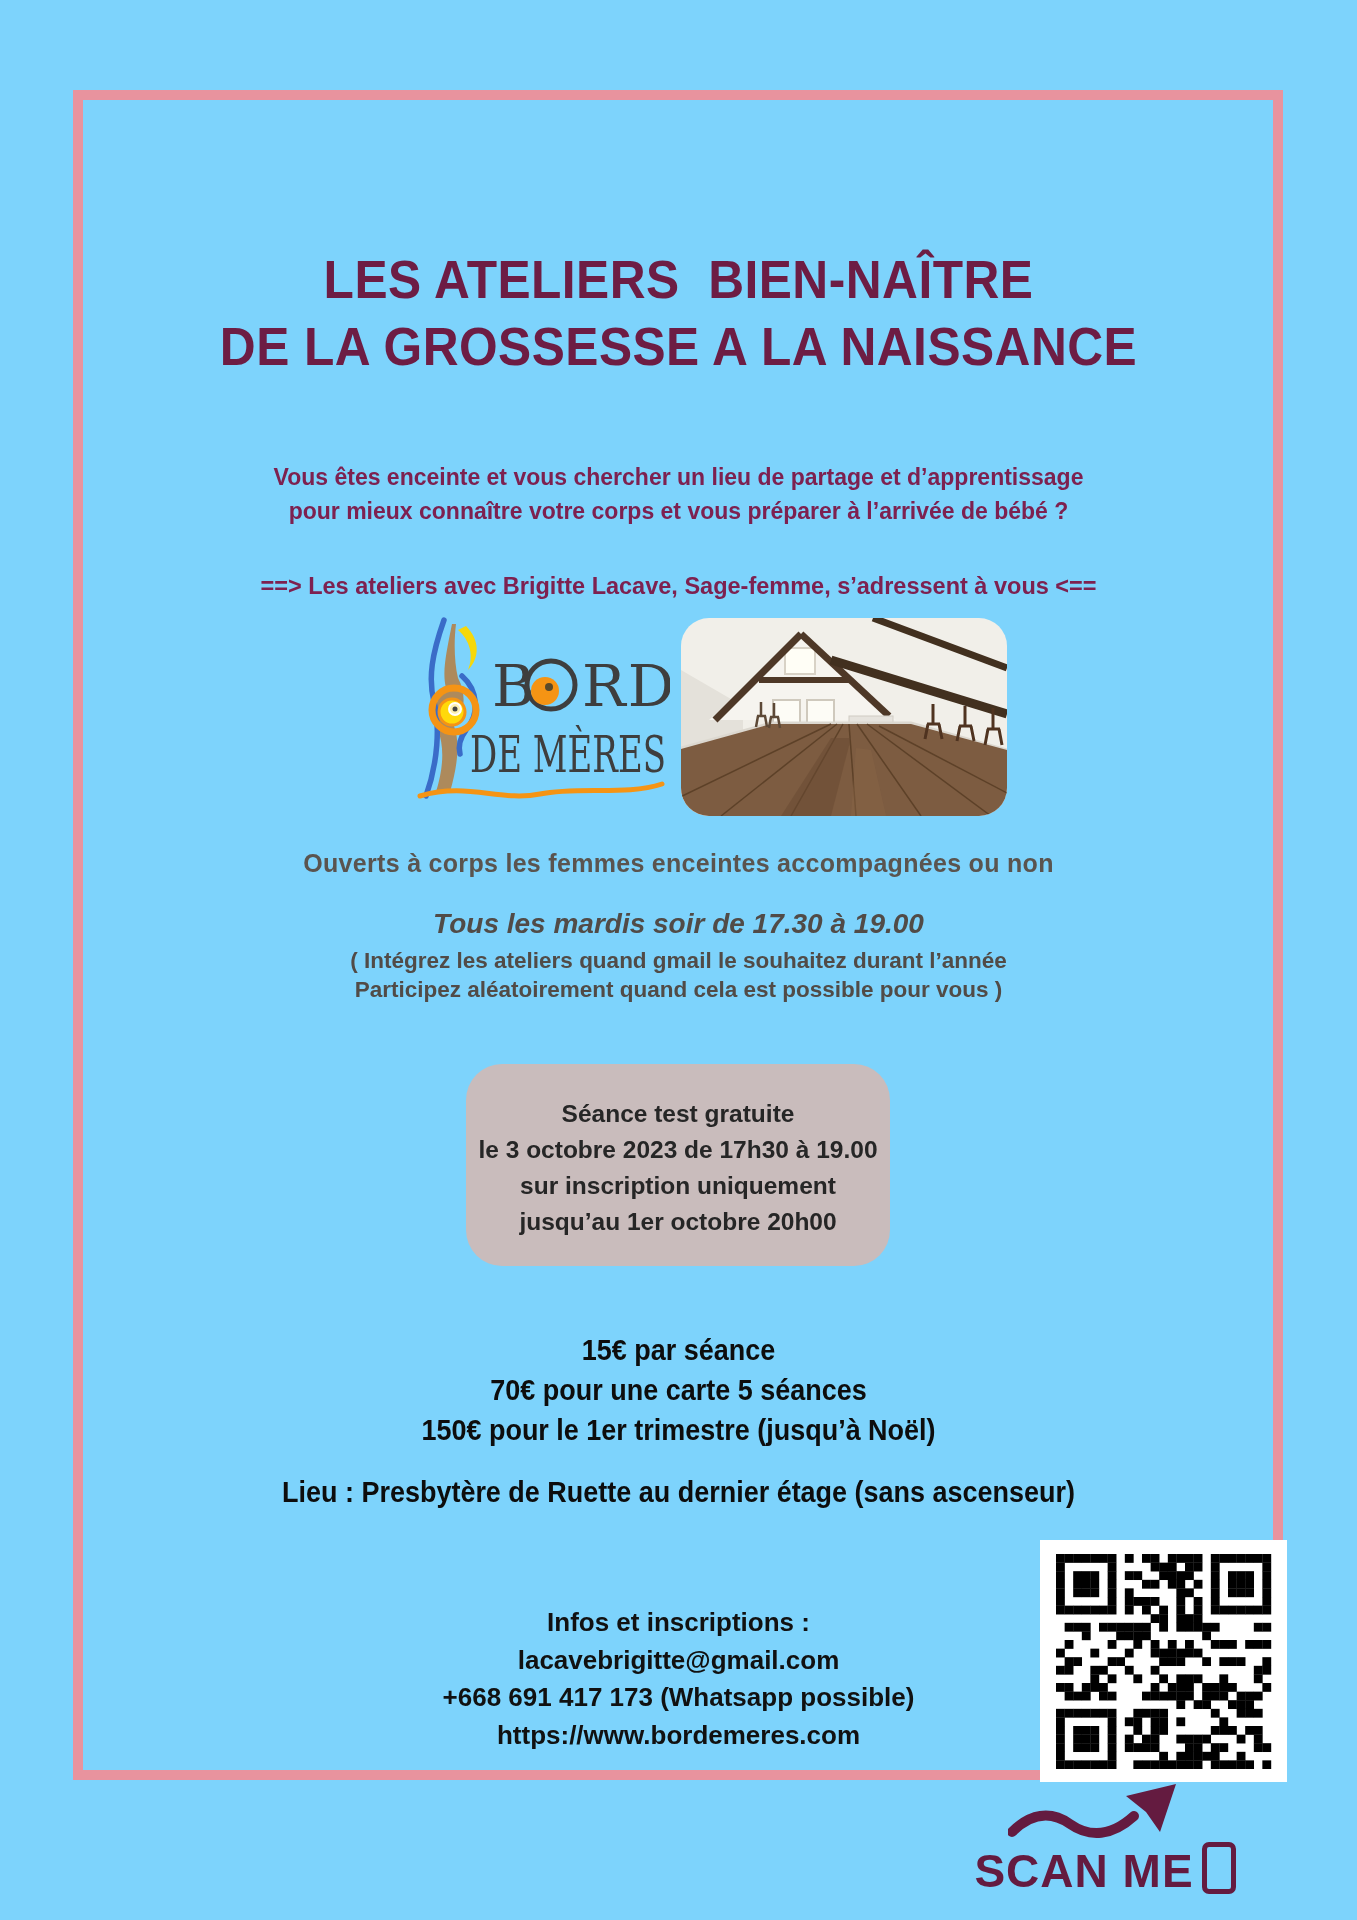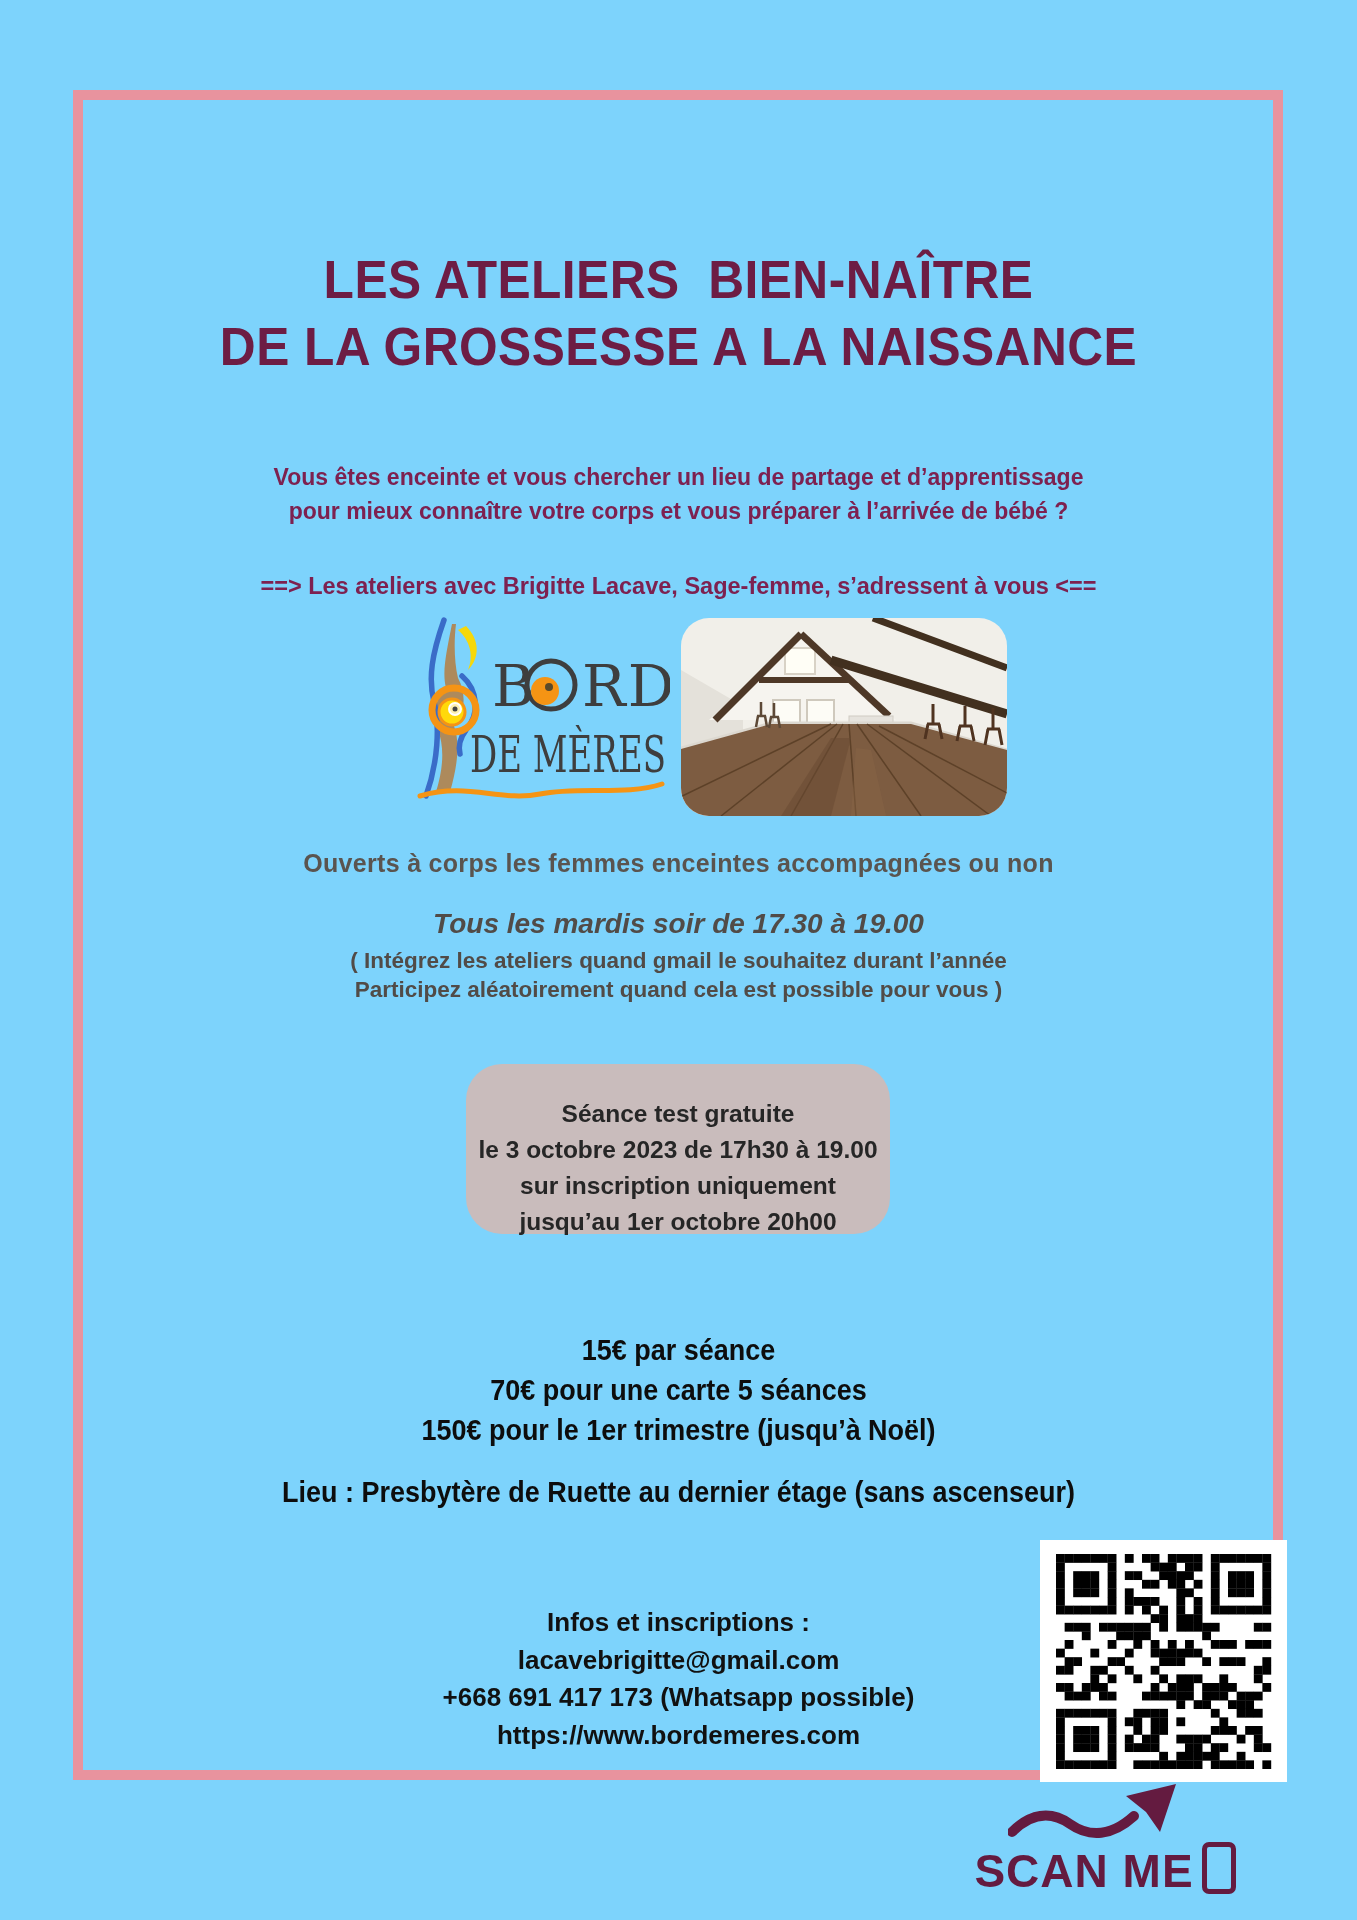--- a/index.html
+++ b/index.html
@@ -12,21 +12,21 @@
   #title{top:246px;font-size:54px;line-height:67px;font-weight:bold;color:#6d1d44;
          transform:scaleX(.92);transform-origin:center;letter-spacing:.5px;z-index:2;}
   #title .t1{white-space:pre;}
   .intro{top:460px;font-size:23px;line-height:34px;font-weight:bold;color:#7d2150;z-index:2;}
   .cta{top:549px;font-size:23.5px;font-weight:bold;color:#7d2150;z-index:2;margin-top:24px;}
   #logo{left:408px;top:614px;z-index:2;}
   #photo{left:681px;top:618px;width:326px;height:198px;border-radius:28px;overflow:hidden;z-index:2;}
   .openness{top:849px;font-size:25px;font-weight:600;color:#5a544f;letter-spacing:.3px;z-index:2;}
   .sched-main{top:908px;font-size:28px;font-weight:bold;color:#514b47;z-index:2;font-style:italic;}
   .sched-note{top:946px;font-size:22.5px;line-height:29px;font-weight:bold;color:#514b47;z-index:2;}
-  #trialbox{left:466px;top:1064px;width:424px;height:170px;border-radius:36px;z-index:2;
+  #trialbox{left:466px;top:1064px;width:424px;height:202px;border-radius:36px;z-index:2;
             box-sizing:border-box;padding-top:32px;text-align:center;
             font-size:24.5px;line-height:36px;font-weight:bold;color:#262626;}
   .pricing{top:1330px;font-size:29px;line-height:40px;font-weight:bold;color:#0d0d0d;
            transform:scaleX(.93);transform-origin:center;z-index:2;}
   .location{top:1476px;font-size:29px;font-weight:bold;color:#0d0d0d;
             transform:scaleX(.93);transform-origin:center;z-index:2;}
   #contact{top:1604px;font-size:26px;line-height:37.5px;font-weight:bold;color:#111;z-index:2;}
   .url{text-underline-offset:4px;text-decoration-thickness:3px;}
   #qrbox{left:1040px;top:1540px;width:247px;height:242px;background:#ffffff;z-index:3;
          display:flex;align-items:center;justify-content:center;}

